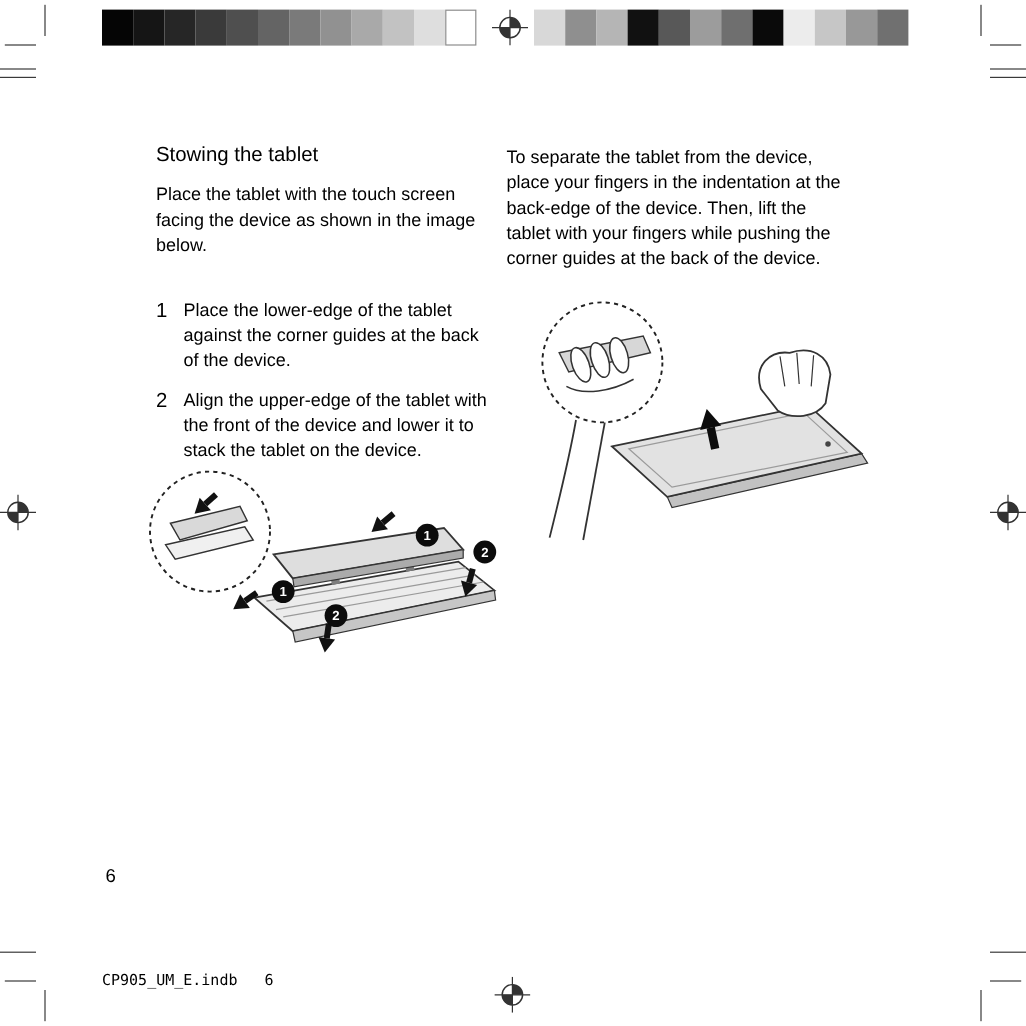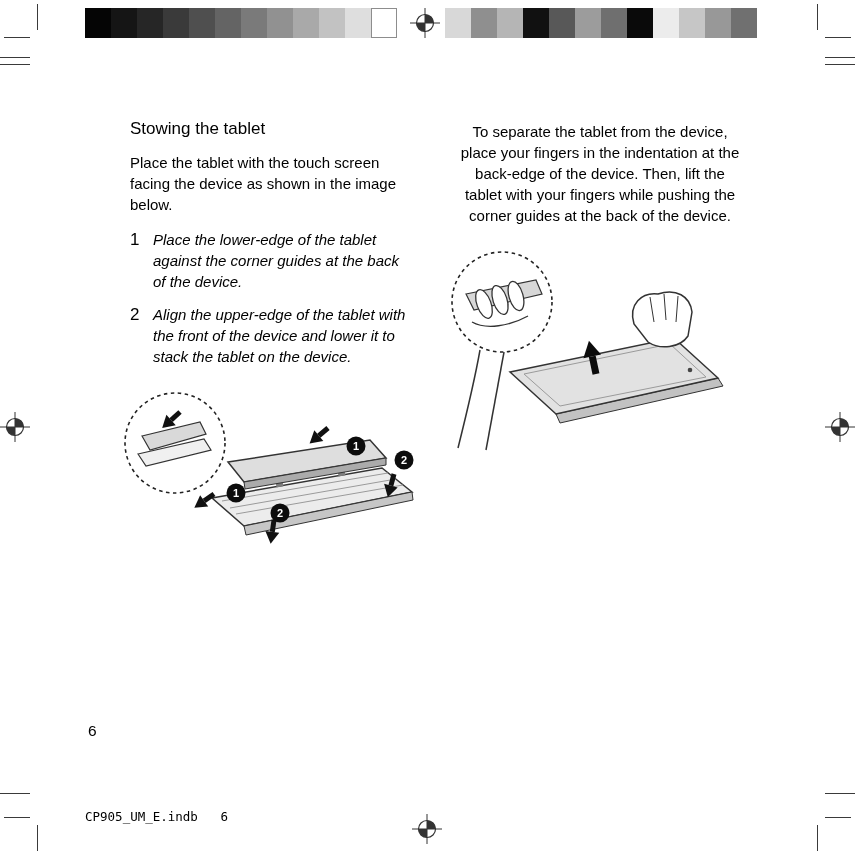--- a/index.html
+++ b/index.html
@@ -26,26 +26,26 @@
   .reg.left-edge { left: 0px; top: 412px; }
   .reg.right-edge { left: 825px; top: 412px; }
   .reg.bottom-center { left: 412px; top: 814px; }
 
   .mark { position: absolute; background: #3a3a3a; }
 
   
   .leftcol { position: absolute; left: 130px; top: 119px; width: 280px; }
   .heading { font-size: 17px; font-weight: 400; margin-bottom: 13px; }
   .body-text { font-size: 15px; line-height: 21px; color: #000; }
-  .intro { margin-bottom: 14px; }
+  .intro { margin-bottom: 33px; }
   .step { display: flex; margin-bottom: 12px; }
   .step .num { width: 23px; flex: none; font-size: 17px; line-height: 21px; font-weight: 400; }
-  .step .text { flex: 1; font-style: italic; }
-
-  .rightcol { position: absolute; left: 456px; top: 121px; width: 288px; text-align: center; }
+  .step .text { flex: 1; }
+
+  .rightcol { position: absolute; left: 422px; top: 121px; width: 288px; }
 
   .illus { position: absolute; }
 
   .page-num { position: absolute; left: 88px; top: 722px; font-size: 15.5px; }
 
   .footer-text {
     position: absolute; top: 809px;
     font-family: "DejaVu Sans Mono", "Liberation Mono", monospace;
     font-size: 12.5px; color: #000000; white-space: pre;
   }

